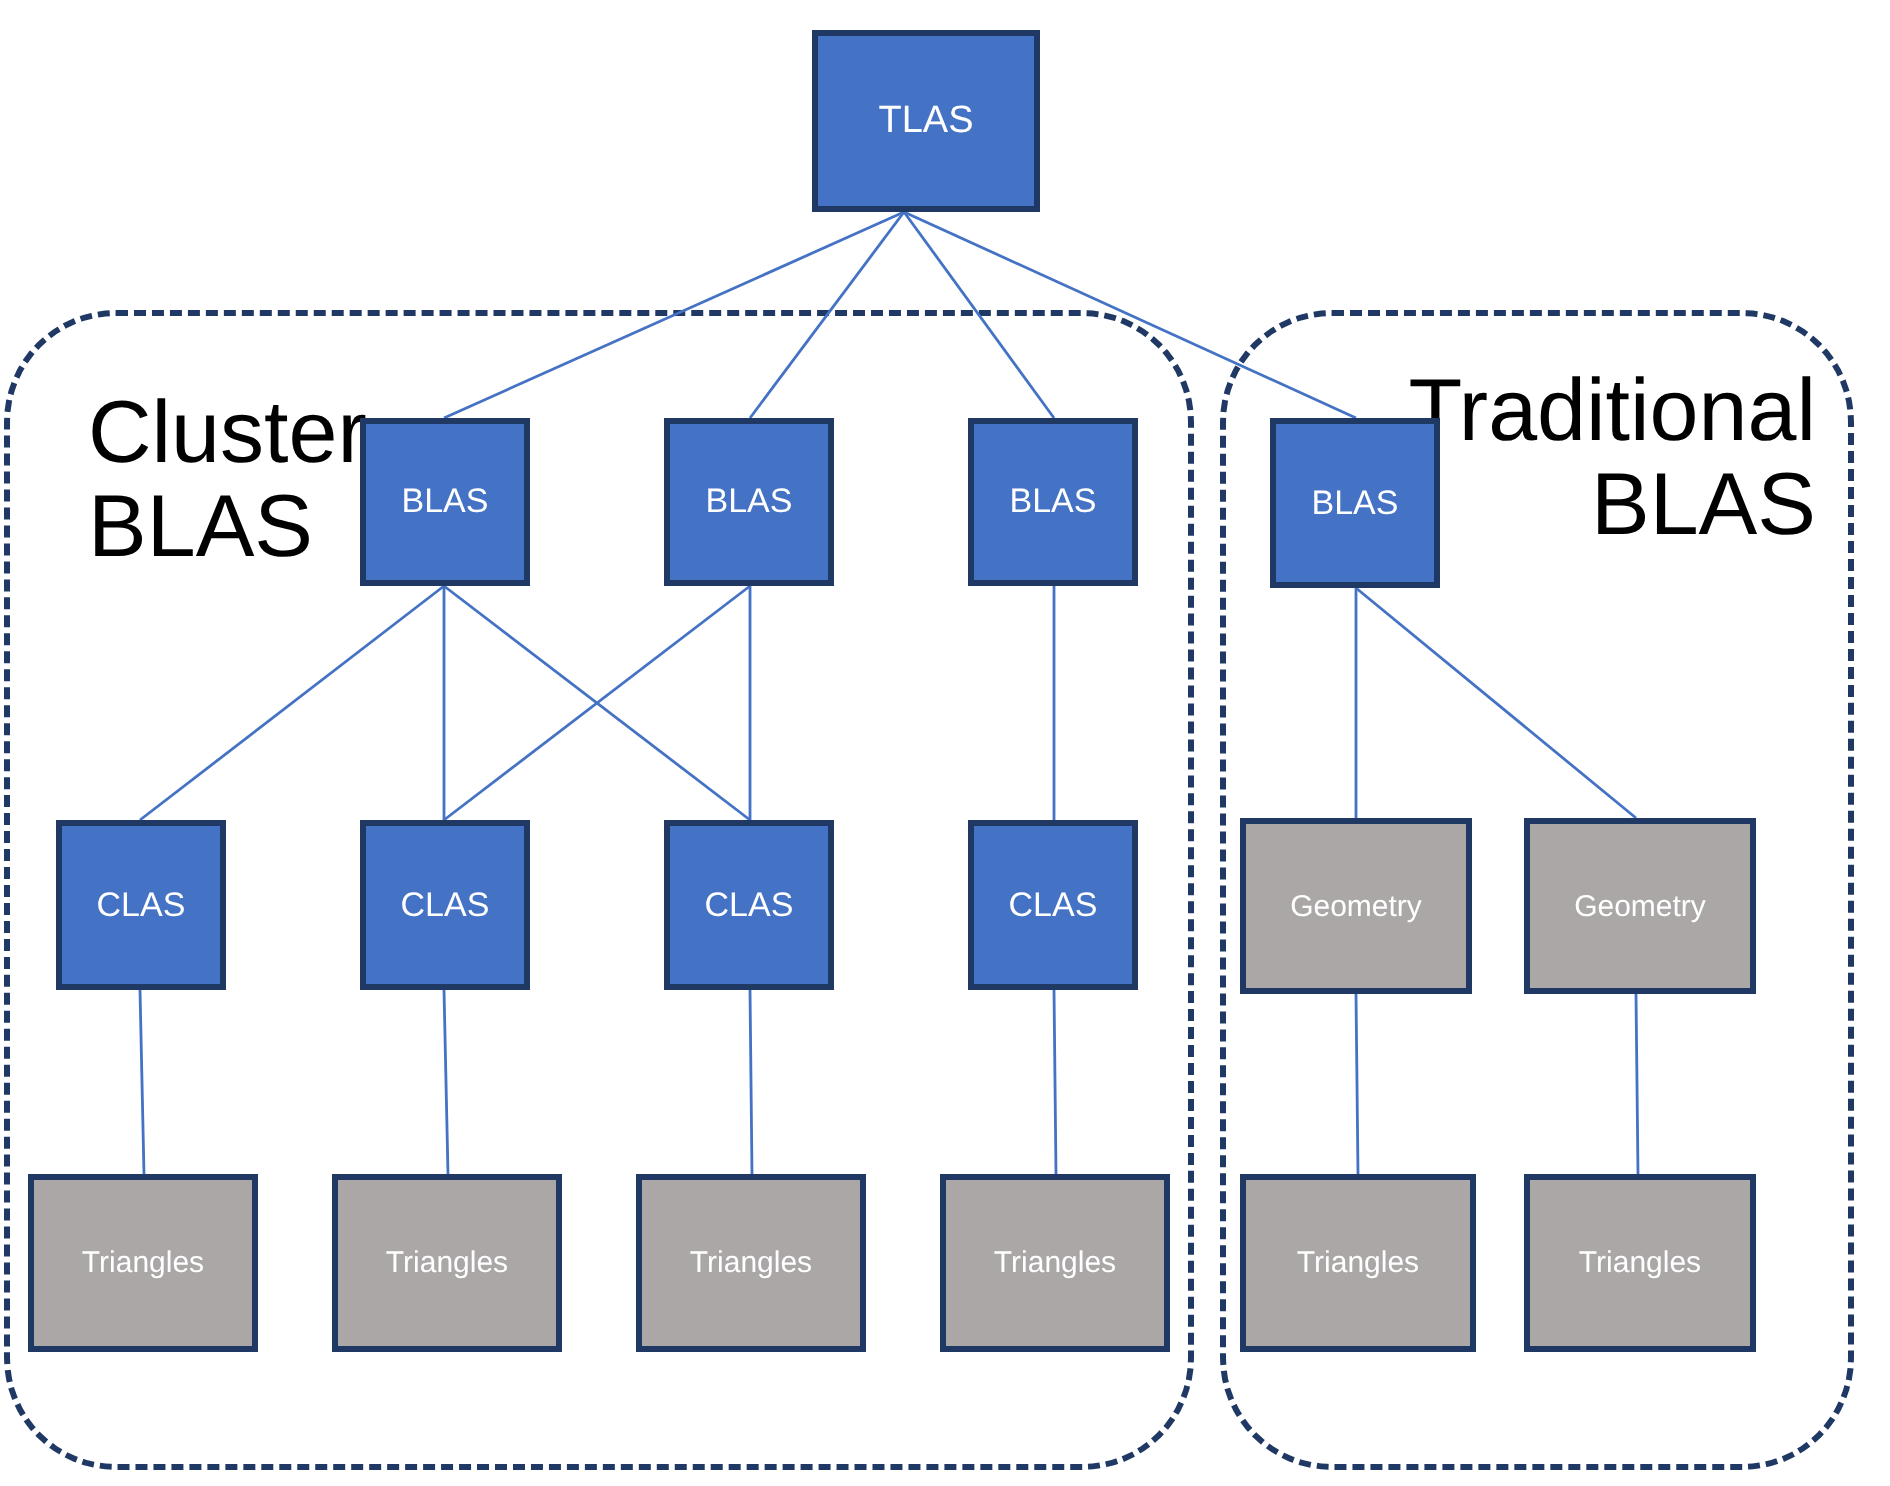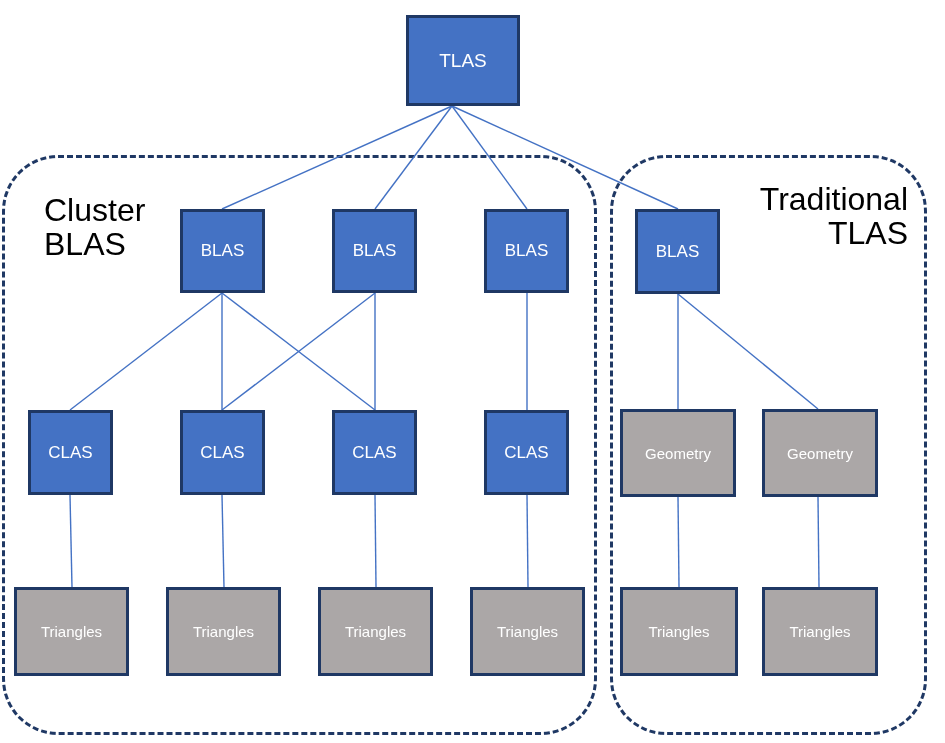--- a/index.html
+++ b/index.html
@@ -19,21 +19,21 @@
   }
   .group-box {
     position: absolute;
     border: 3px dashed #1F3864;
     border-radius: 56px;
     box-sizing: border-box;
     background: transparent;
   }
   .group-label {
     position: absolute;
-    font-size: 32px;
+    font-size: 44px;
     line-height: 1.06;
     color: #000000;
     white-space: pre-line;
     font-family: "Liberation Sans", sans-serif;
   }
   .group-label.left  { text-align: left; }
   .group-label.right { text-align: right; }
 
   .node {
     position: absolute;
@@ -86,21 +86,21 @@
         <line x1="818" y1="497" x2="819" y2="587" stroke="#4472C4"></line>
       </g>
   </svg>
 
   <div id="group-layer">
       <div class="group-box" style="left: 2px; top: 155px; width: 595px; height: 580px; border-color: rgb(31, 56, 100);"></div>
       <div class="group-label left" style="left: 44px; top: 194px; color: rgb(0, 0, 0);">Cluster
 BLAS</div>
       <div class="group-box" style="left: 610px; top: 155px; width: 317px; height: 580px; border-color: rgb(31, 56, 100);"></div>
       <div class="group-label right" style="left: 700px; top: 183px; width: 208px; color: rgb(0, 0, 0);">Traditional
-TLAS</div>
+BLAS</div>
     </div>
   <div id="node-layer">
       <div class="node blue" style="left: 406px; top: 15px; width: 114px; height: 91px; font-size: 19px; border-color: rgb(31, 56, 100); background: rgb(68, 114, 196); color: rgb(255, 255, 255);">
         <span>TLAS</span>
       </div>
       <div class="node blue" style="left: 180px; top: 209px; width: 85px; height: 84px; font-size: 17px; border-color: rgb(31, 56, 100); background: rgb(68, 114, 196); color: rgb(255, 255, 255);">
         <span>BLAS</span>
       </div>
       <div class="node blue" style="left: 332px; top: 209px; width: 85px; height: 84px; font-size: 17px; border-color: rgb(31, 56, 100); background: rgb(68, 114, 196); color: rgb(255, 255, 255);">
         <span>BLAS</span>

